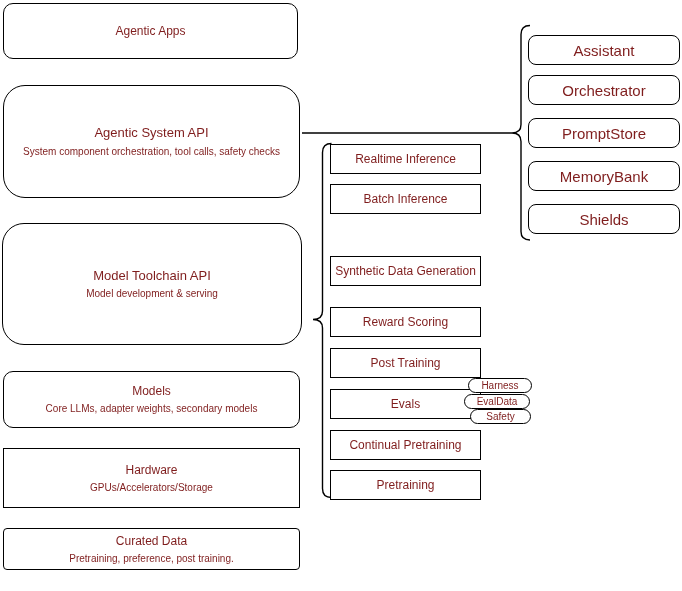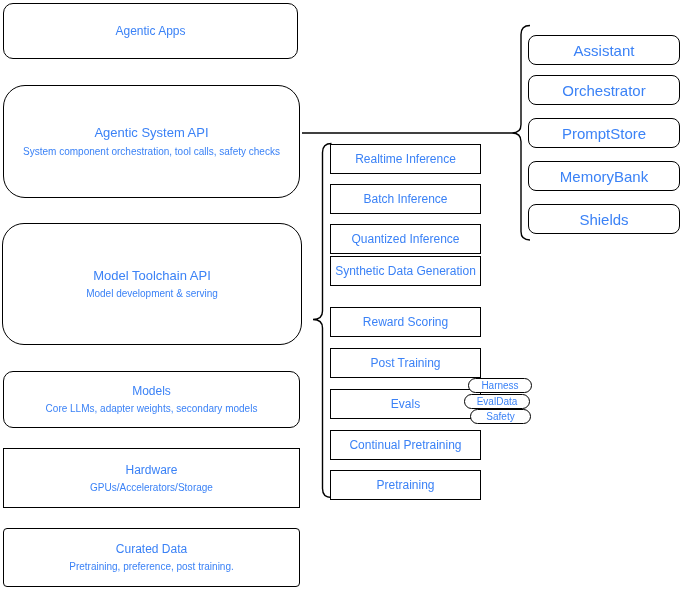--- a/index.html
+++ b/index.html
@@ -1,18 +1,18 @@
 <!DOCTYPE html>
 <html><head>
 <meta charset="utf-8">
 <style>
   html,body{margin:0;padding:0;background:#fff;}
   .stage{
     position:relative;width:682px;height:591px;background:#ffffff;
-    font-family:"Liberation Sans","DejaVu Sans",sans-serif;color:#3b82f6;overflow:hidden;
+    font-family:"Liberation Sans","DejaVu Sans",sans-serif;color:#7f1d1d;overflow:hidden;
   }
   .wires{position:absolute;left:0;top:0;width:682px;height:591px;pointer-events:none;}
   .box{
     position:absolute;box-sizing:border-box;background:#fff;border:1.5px solid #000;
     display:flex;flex-direction:column;align-items:center;justify-content:center;
     text-align:center;z-index:2;
   }
   .box .title{font-size:12px;line-height:1.25;white-space:nowrap;}
   .box .title.lg{font-size:13px;}
   .box .subtitle{font-size:10px;line-height:1.3;margin-top:3px;white-space:nowrap;}
@@ -63,28 +63,27 @@
   <div class="box" style="left:3px;top:371px;width:297px;height:57px;border-radius:10px">
     <div class="title">Models</div>
     <div class="subtitle">Core LLMs, adapter weights, secondary models</div>
   </div>
 
   <div class="box" style="left:3px;top:448px;width:297px;height:60px;border-radius:0">
     <div class="title">Hardware</div>
     <div class="subtitle">GPUs/Accelerators/Storage</div>
   </div>
 
-  <div class="box" style="left:3px;top:528px;width:297px;height:59px;border-radius:4px">
+  <div class="box" style="left:3px;top:528px;width:297px;height:42px;border-radius:4px">
     <div class="title">Curated Data</div>
     <div class="subtitle">Pretraining, preference, post training.</div>
   </div>
 
   <div class="node" style="top:144px">Realtime Inference</div>
   <div class="node" style="top:184px">Batch Inference</div>
-  <div class="node" style="top:224px">Quantized Inference</div>
   <div class="node" style="top:256px">Synthetic Data Generation</div>
   <div class="node" style="top:307px">Reward Scoring</div>
   <div class="node" style="top:389px">Evals</div>
   <div class="node" style="top:348px">Post Training</div>
   <div class="node" style="top:430px">Continual Pretraining</div>
   <div class="node" style="top:470px">Pretraining</div>
 
   <div class="chip" style="left:468px;top:378px;width:64px">Harness</div>
   <div class="chip" style="left:464px;top:394px;width:66px">EvalData</div>
   <div class="chip" style="left:470px;top:409px;width:61px">Safety</div>

